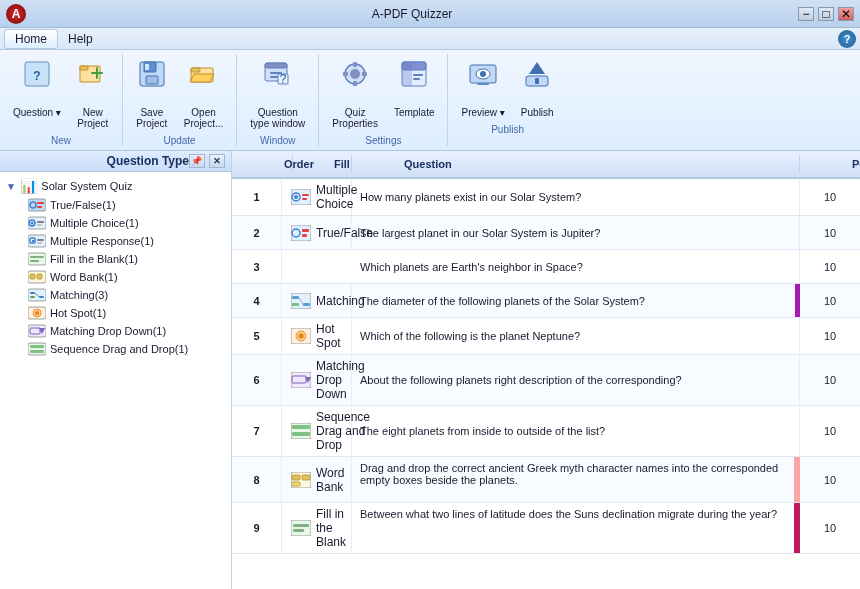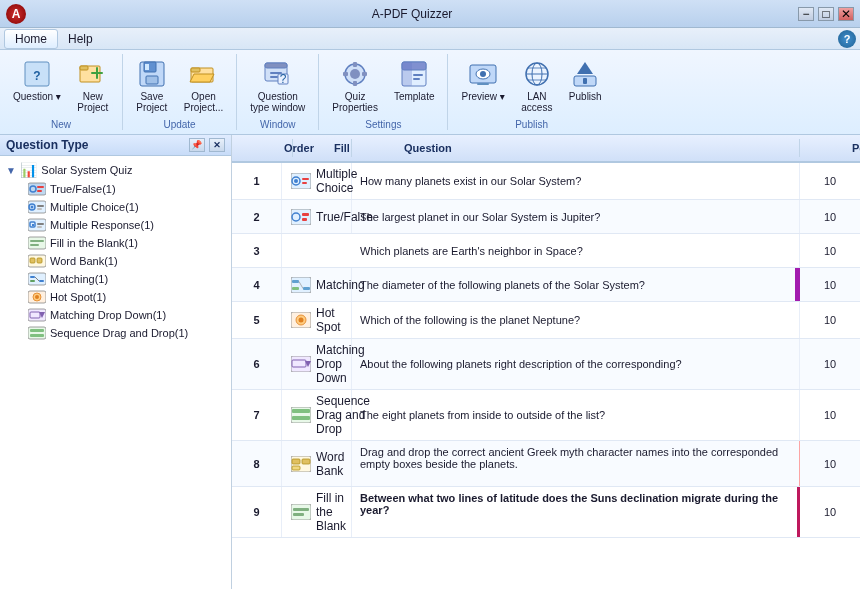--- a/index.html
+++ b/index.html
@@ -90,21 +90,21 @@
       cursor: pointer;
       border-radius: 3px;
       min-width: 44px;
       border: 1px solid transparent;
     }
     .toolbar-btn-icon {
       width: 32px; height: 32px;
       display: flex; align-items: center; justify-content: center;
       font-size: 20px;
     }
-    .toolbar-btn-label { font-size: 10px; text-align: center; color: #1a1a2e; margin-top: 1px; }
+    .toolbar-btn-label { font-size: 10px; text-align: center; color: #1a1a2e; margin-top: 17px; }
 
     
     .content-area {
       display: flex;
       height: calc(589px - 28px - 22px - 60px - 22px);
       background: #f0f4fa;
     }
 
     
     .left-panel {
@@ -115,23 +115,22 @@
       flex-direction: column;
     }
     .panel-header {
       background: linear-gradient(to bottom, #e0ecff, #c8dcf8);
       padding: 3px 6px;
       font-weight: bold;
       font-size: 11px;
       color: #1a3060;
       display: flex;
       align-items: center;
-      justify-content: space-between;
+      justify-content: flex-end;
       border-bottom: 1px solid #b0c8e0;
-      gap: 36px;
     }
     .panel-header-icons { display: flex; gap: 4px; }
     .panel-icon-btn {
       width: 16px; height: 14px;
       background: linear-gradient(to bottom, #e8f0fa, #c8d8ec);
       border: 1px solid #a0b8d0;
       display: flex; align-items: center; justify-content: center;
       font-size: 9px; cursor: pointer;
     }
     .tree-area { flex: 1; overflow-y: auto; padding: 4px 0; }
@@ -350,32 +349,20 @@
             <ellipse cx="16" cy="16" rx="7" ry="5" fill="white" stroke="#4070b0" stroke-width="1"></ellipse>
             <circle cx="16" cy="16" r="3" fill="#4070b0"></circle>
             <rect x="10" y="25" width="12" height="2" rx="1" fill="#6090c0"></rect>
           </svg>
         </div>
         <div class="toolbar-btn-label">Preview ▾</div>
       </div>
       <div class="toolbar-btn">
         <div class="toolbar-btn-icon">
           <svg width="32" height="32" viewBox="0 0 32 32">
-            <circle cx="16" cy="16" r="11" fill="none" stroke="#4070b0" stroke-width="1.5"></circle>
-            <ellipse cx="16" cy="16" rx="5" ry="11" fill="none" stroke="#4070b0" stroke-width="1"></ellipse>
-            <line x1="5" y1="16" x2="27" y2="16" stroke="#4070b0" stroke-width="1"></line>
-            <line x1="7" y1="10" x2="25" y2="10" stroke="#4070b0" stroke-width="0.8"></line>
-            <line x1="7" y1="22" x2="25" y2="22" stroke="#4070b0" stroke-width="0.8"></line>
-          </svg>
-        </div>
-        <div class="toolbar-btn-label">LAN<br>access</div>
-      </div>
-      <div class="toolbar-btn">
-        <div class="toolbar-btn-icon">
-          <svg width="32" height="32" viewBox="0 0 32 32">
             <rect x="5" y="18" width="22" height="10" rx="2" fill="#c0d8f8" stroke="#4070b0" stroke-width="1"></rect>
             <polygon points="16,4 24,16 8,16" fill="#4070b0"></polygon>
             <rect x="14" y="20" width="4" height="6" rx="1" fill="#4070b0"></rect>
           </svg>
         </div>
         <div class="toolbar-btn-label">Publish</div>
       </div>
     </div>
     <div class="toolbar-group-label">Publish</div>
   </div>
@@ -457,21 +444,21 @@
       <div class="tree-item">
         <div class="tree-item-icon">
           <svg width="18" height="14">
               <rect x="0" y="1" width="18" height="12" rx="2" fill="#e0f0ff" stroke="#888" stroke-width="0.8"></rect>
               <rect x="2" y="4" width="5" height="2" rx="1" fill="#4080d0"></rect>
               <line x1="7" y1="5" x2="11" y2="9" stroke="#808080" stroke-width="1"></line>
               <rect x="11" y="8" width="5" height="2" rx="1" fill="#4080d0"></rect>
               <rect x="2" y="8" width="5" height="2" rx="1" fill="#60a060"></rect>
             </svg>
         </div>
-        <span class="tree-item-label">Matching(1)</span>
+        <span class="tree-item-label">Matching(3)</span>
       </div>
       <div class="tree-item">
         <div class="tree-item-icon">
           <svg width="18" height="14">
               <rect x="0" y="1" width="18" height="12" rx="2" fill="#fff0e0" stroke="#888" stroke-width="0.8"></rect>
               <circle cx="9" cy="7" r="4" fill="#ffcc80" stroke="#e08020" stroke-width="0.8"></circle>
               <circle cx="9" cy="7" r="2" fill="#e08020"></circle>
             </svg>
         </div>
         <span class="tree-item-label">Hot Spot(1)</span>
@@ -621,36 +608,36 @@
           <div class="td-type-icon">
             <svg width="20" height="16">
                 <rect x="0" y="0" width="20" height="16" rx="2" fill="#fff8e0" stroke="#888" stroke-width="0.8"></rect>
                 <rect x="1" y="3" width="8" height="5" rx="1" fill="#e0c060" stroke="#b09020" stroke-width="0.8"></rect>
                 <rect x="11" y="3" width="8" height="5" rx="1" fill="#e0c060" stroke="#b09020" stroke-width="0.8"></rect>
                 <rect x="1" y="10" width="8" height="4" rx="1" fill="#f0d880" stroke="#b09020" stroke-width="0.8"></rect>
               </svg>
           </div>
           <span>Word Bank</span>
         </div>
-        <div class="td" style="grid-column: 3/5; border-right: 1px solid #fca5a5; align-items: flex-start; padding-top: 5px;">Drag and drop the correct ancient Greek myth character names into the corresponded empty boxes beside the planets.</div>
+        <div class="td" style="grid-column: 3/5; border-right: 6px solid #fca5a5; align-items: flex-start; padding-top: 5px;">Drag and drop the correct ancient Greek myth character names into the corresponded empty boxes beside the planets.</div>
         <div class="td td-points">10</div>
       </div>
 
       <div class="table-row" style="min-height: 46px;">
         <div class="td td-order">9</div>
         <div class="td">
           <div class="td-type-icon">
             <svg width="20" height="16">
                 <rect x="0" y="0" width="20" height="16" rx="2" fill="#e8f8e8" stroke="#888" stroke-width="0.8"></rect>
                 <rect x="2" y="4" width="16" height="3" rx="1" fill="#80b080"></rect>
                 <rect x="2" y="9" width="11" height="3" rx="1" fill="#80b080"></rect>
               </svg>
           </div>
           <span>Fill in the Blank</span>
         </div>
-        <div class="td" style="grid-column: 3/5; border-right: 3px solid #be185d; align-items: flex-start; padding-top: 5px; font-weight: bold;">Between what two lines of latitude does the Suns declination migrate during the year?</div>
+        <div class="td" style="grid-column: 3/5; border-right: 6px solid #be185d; align-items: flex-start; padding-top: 5px;">Between what two lines of latitude does the Suns declination migrate during the year?</div>
         <div class="td td-points">10</div>
       </div>
 
     </div>
   </div>
 
 </div>
 
 </body></html>

